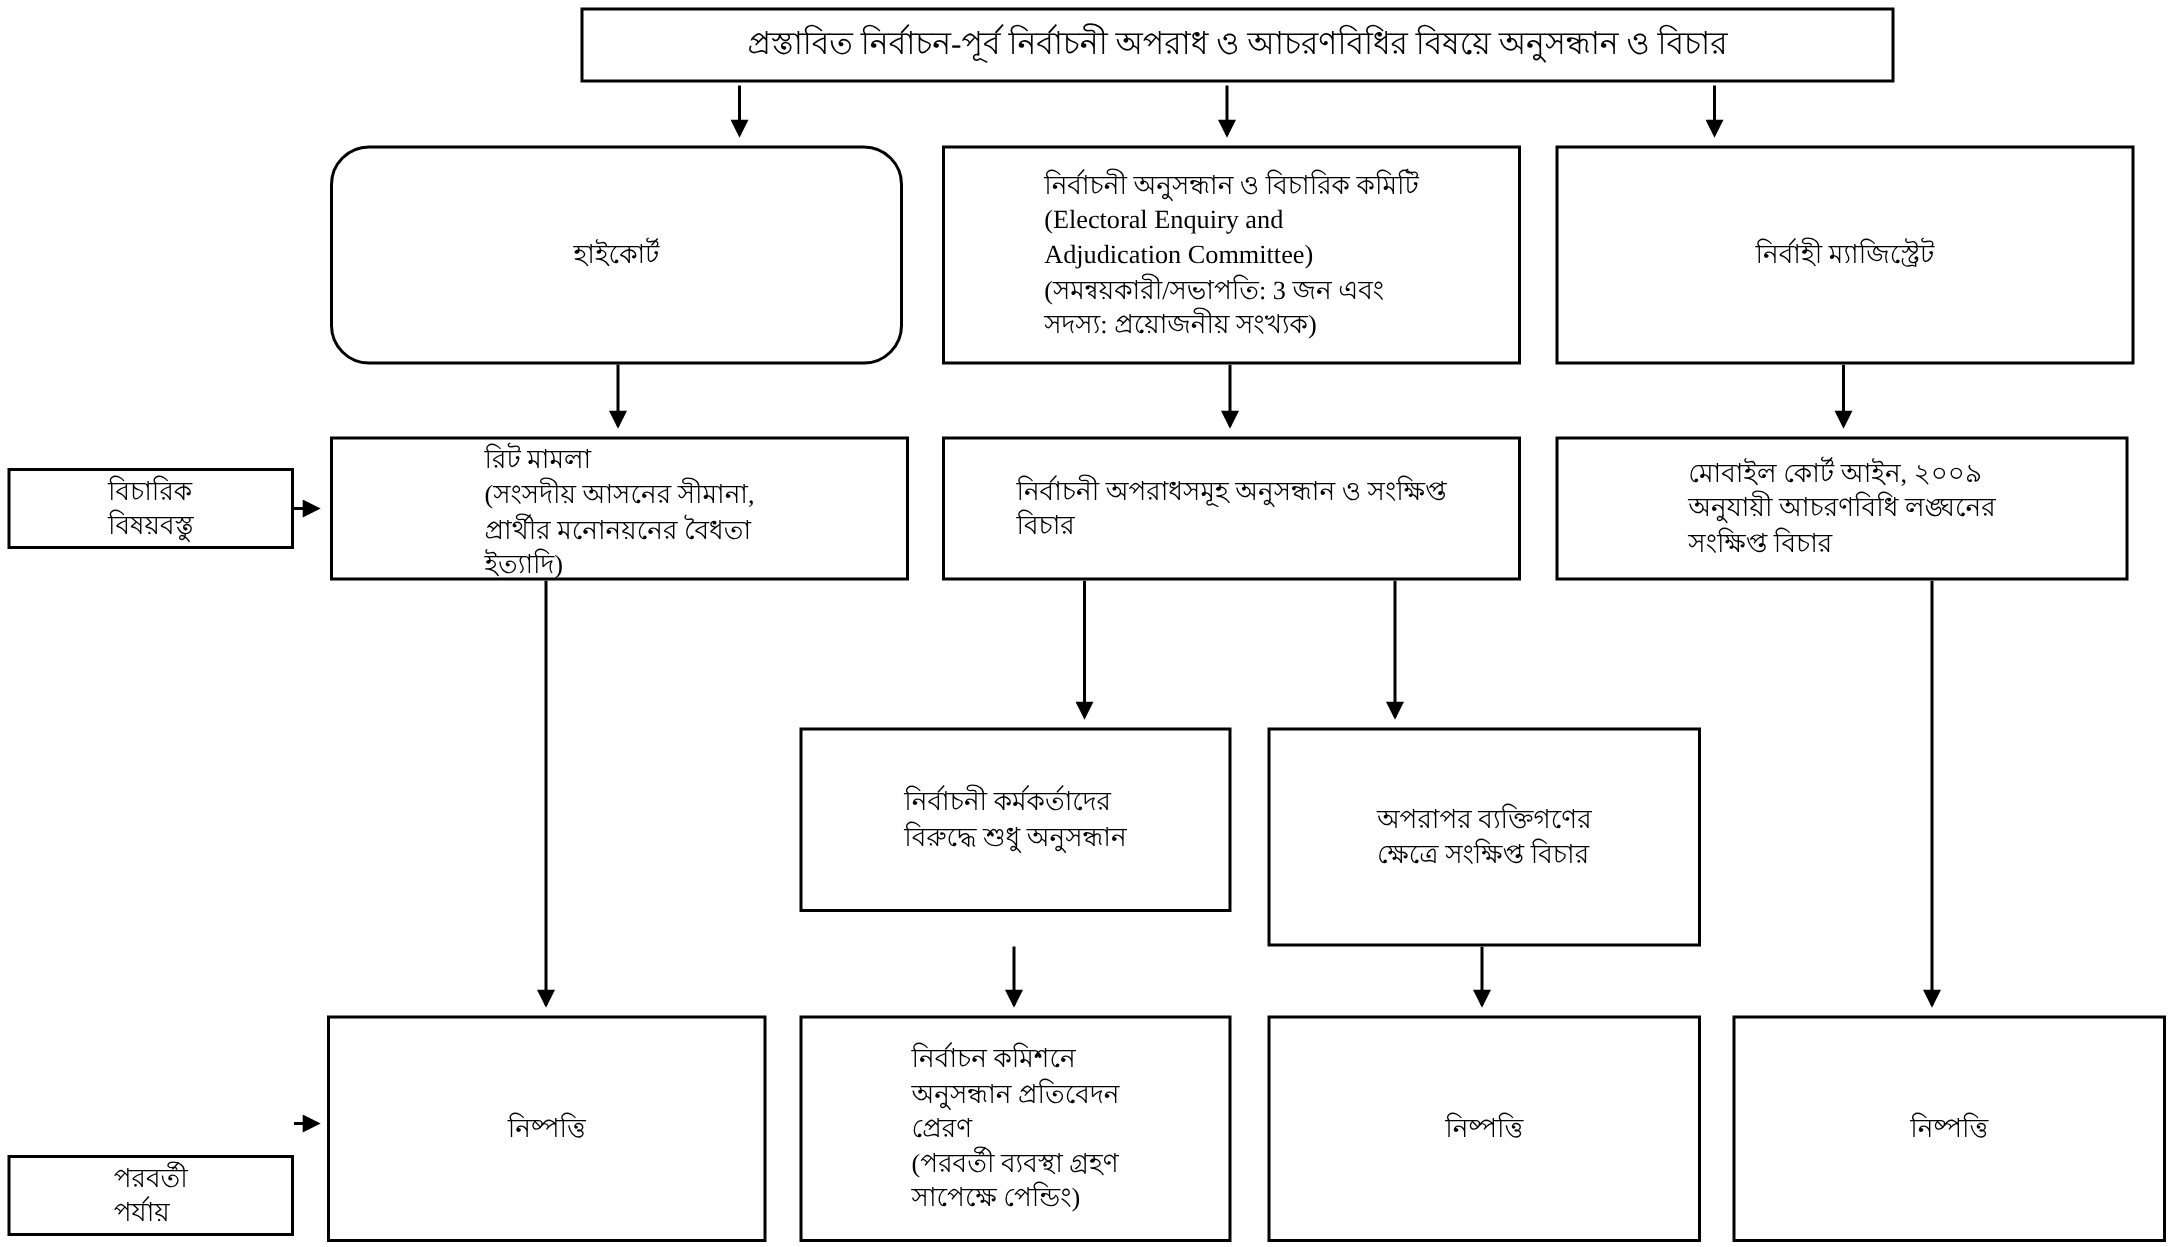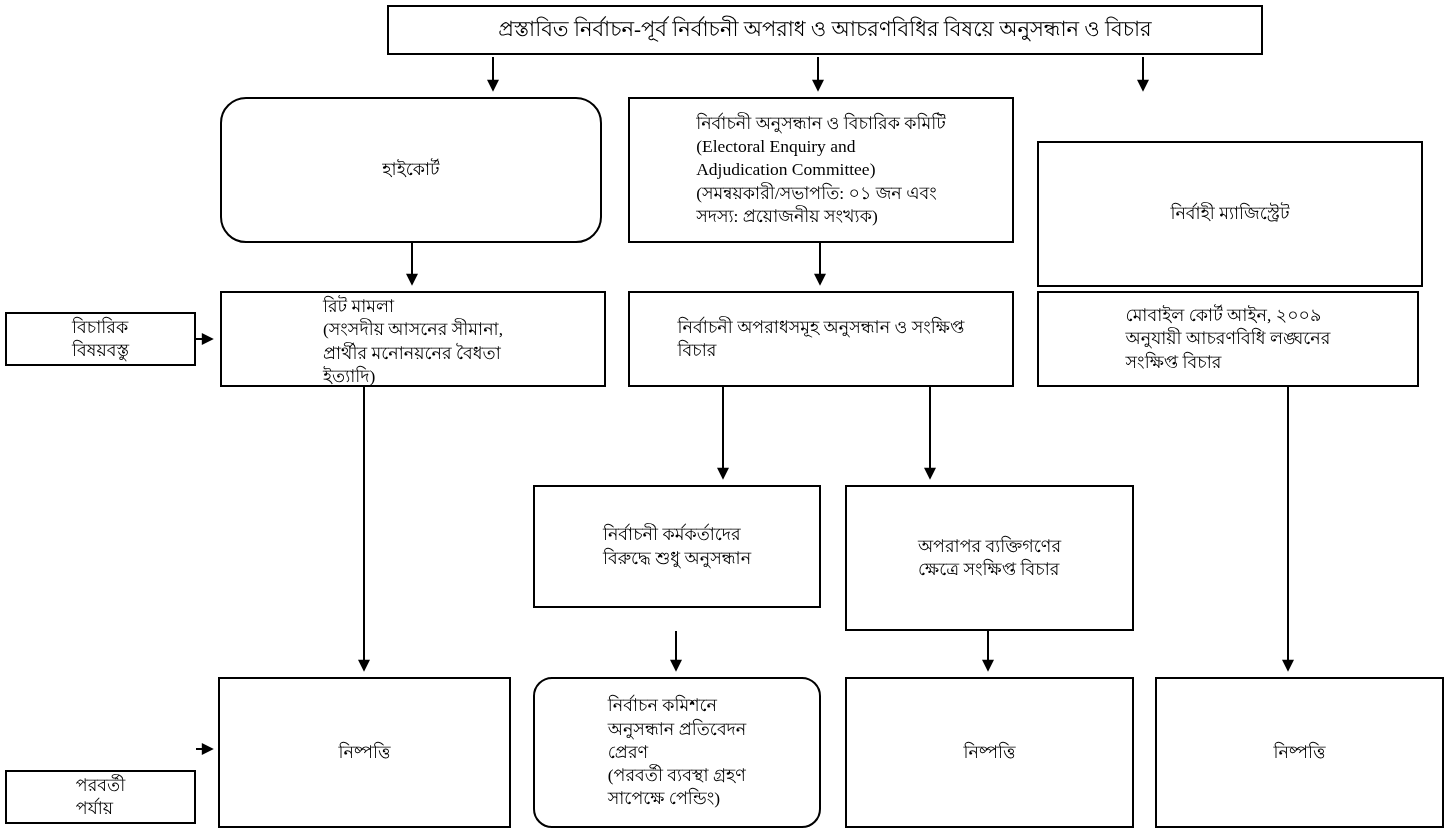--- a/index.html
+++ b/index.html
@@ -84,24 +84,24 @@
     </g>
   </svg>
 
   <div class="node title-node" style="left:387px; top:5px; width:876px; height:50px;">প্রস্তাবিত নির্বাচন-পূর্ব নির্বাচনী অপরাধ ও আচরণবিধির বিষয়ে অনুসন্ধান ও বিচার</div>
 
   <div class="node" style="left:220px; top:97px; width:382px; height:146px;border-radius:26px;">হাইকোর্ট</div>
 
   <div class="node" style="left:628px; top:97px; width:386px; height:146px;">নির্বাচনী অনুসন্ধান ও বিচারিক কমিটি
 (Electoral Enquiry and
 Adjudication Committee)
-(সমন্বয়কারী/সভাপতি: ০১ জন এবং
+(সমন্বয়কারী/সভাপতি: 3 জন এবং
 সদস্য: প্রয়োজনীয় সংখ্যক)</div>
 
-  <div class="node" style="left:1037px; top:97px; width:386px; height:146px;margin-top:44px;">নির্বাহী ম্যাজিস্ট্রেট</div>
+  <div class="node" style="left:1037px; top:97px; width:386px; height:146px;">নির্বাহী ম্যাজিস্ট্রেট</div>
 
   <div class="node side-label" style="left:5px; top:312px; width:191px; height:54px;">বিচারিক
 বিষয়বস্তু</div>
 
   <div class="node top" style="left:220px; top:291px; width:386px; height:96px;">রিট মামলা
 (সংসদীয় আসনের সীমানা,
 প্রার্থীর মনোনয়নের বৈধতা
 ইত্যাদি)</div>
 
   <div class="node" style="left:628px; top:291px; width:386px; height:96px;">নির্বাচনী অপরাধসমূহ অনুসন্ধান ও সংক্ষিপ্ত
@@ -115,21 +115,21 @@
 বিরুদ্ধে শুধু অনুসন্ধান</div>
 
   <div class="node" style="left:845px; top:485px; width:289px; height:146px;">অপরাপর ব্যক্তিগণের
 ক্ষেত্রে সংক্ষিপ্ত বিচার</div>
 
   <div class="node side-label" style="left:5px; top:722px; width:191px; height:54px;margin-top:48px;">পরবর্তী
 পর্যায়</div>
 
   <div class="node" style="left:218px; top:677px; width:293px; height:151px;">নিষ্পত্তি</div>
 
-  <div class="node" style="left:533px; top:677px; width:288px; height:151px;border-radius:19px;">নির্বাচন কমিশনে
+  <div class="node" style="left:533px; top:677px; width:288px; height:151px;">নির্বাচন কমিশনে
 অনুসন্ধান প্রতিবেদন
 প্রেরণ
 (পরবর্তী ব্যবস্থা গ্রহণ
 সাপেক্ষে পেন্ডিং)</div>
 
   <div class="node" style="left:845px; top:677px; width:289px; height:151px;">নিষ্পত্তি</div>
 
   <div class="node" style="left:1155px; top:677px; width:289px; height:151px;">নিষ্পত্তি</div>
 
 </div>

